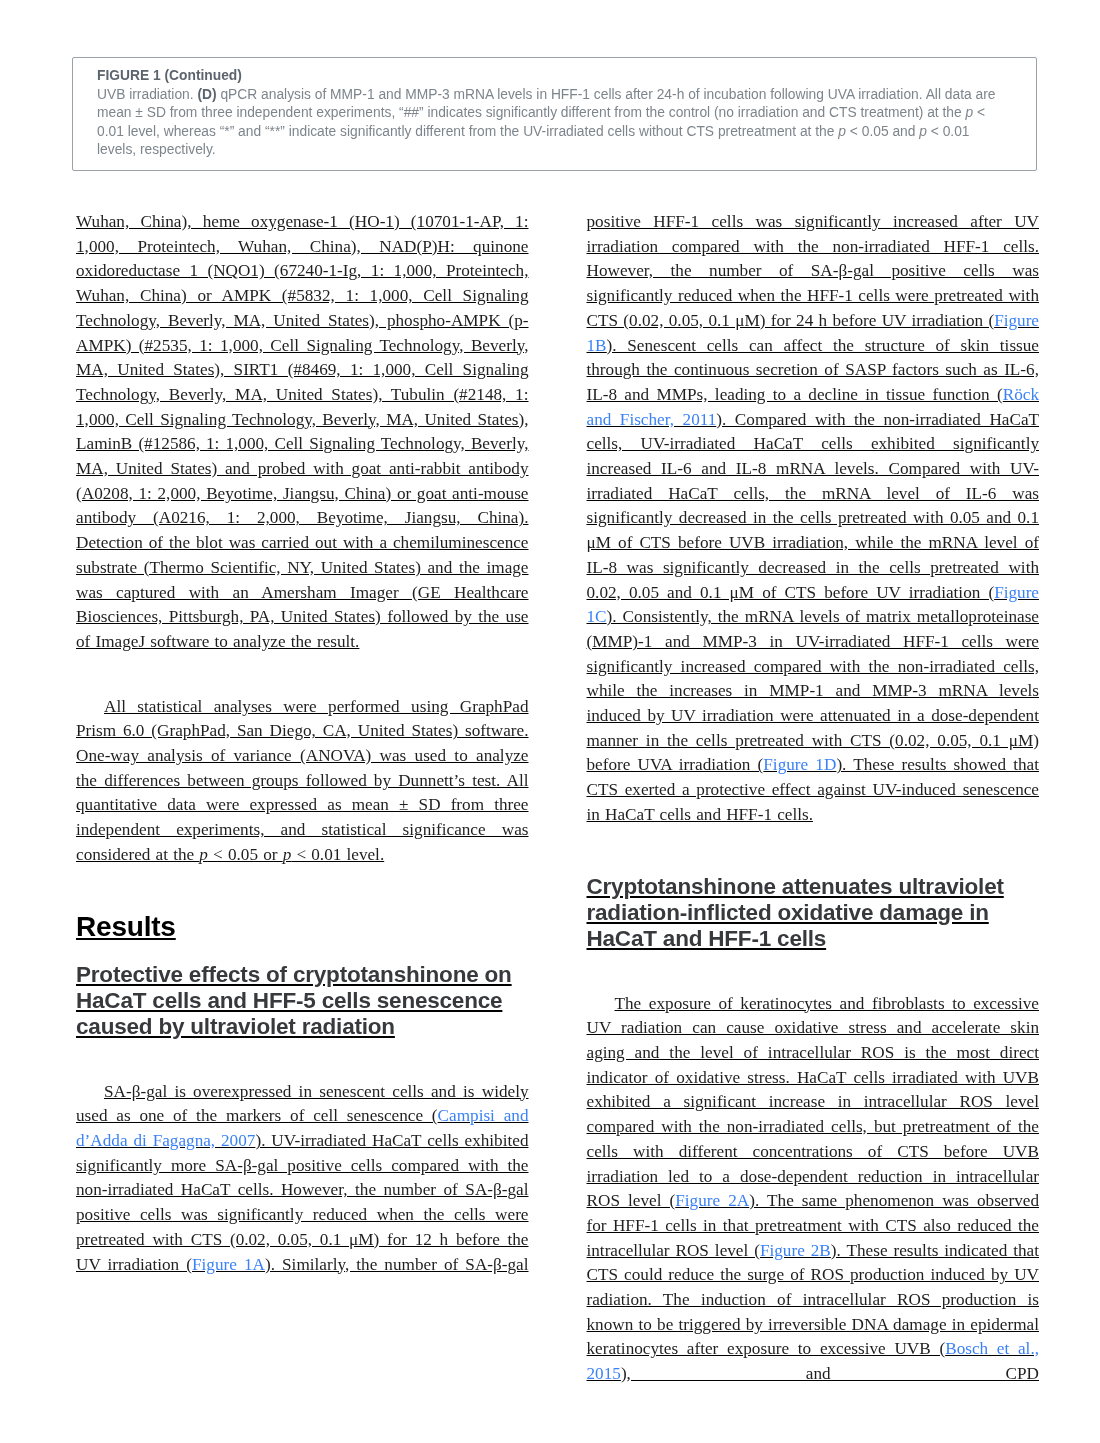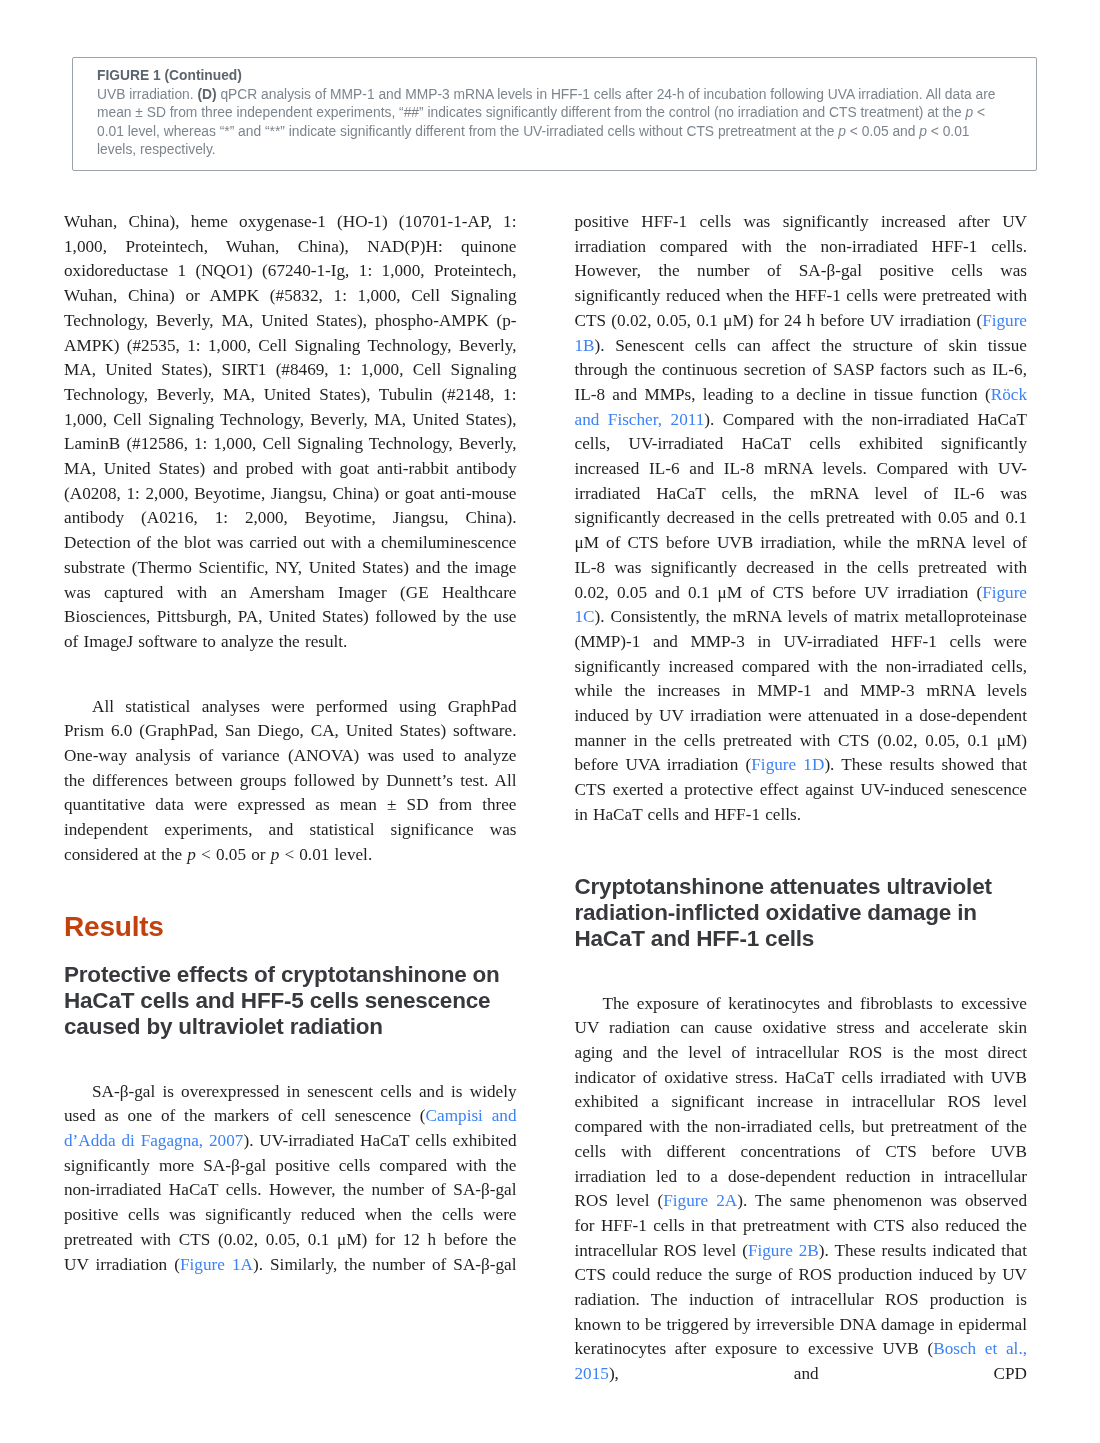--- a/index.html
+++ b/index.html
@@ -27,24 +27,25 @@
   }
   .caption-title{
     font-weight:bold;
     color:#5c656e;
   }
   .caption-text .b{font-weight:bold;color:#5c656e;}
   .caption-text .it{font-style:italic;}
   
   .columns{
     position:absolute;
-    left:64px;top:210px;
+    left:76px;top:210px;
     width:963px;
     display:flex;
     gap:58px;
+    text-decoration:underline;
   }
   .col{width:460px;}
   .body-p{
     margin:0;
     font-size:17.2px;
     line-height:24.7px;
     color:#1f1f1f;
     text-align:justify;
     word-spacing:0.05em;
   }
@@ -60,21 +61,21 @@
     letter-spacing:-0.2px;
     color:#37393d;
     margin:46px 0 24px 0;
   }
   h1.section-heading{
     font-family:"Liberation Sans", sans-serif;
     font-weight:bold;
     font-size:28px;
     line-height:34px;
     letter-spacing:-0.2px;
-    color:#c2410c;
+    color:#000000;
     margin:42px 0 18px 0;
   }
   h3.subsection-heading{
     font-family:"Liberation Sans", sans-serif;
     font-weight:bold;
     font-size:22.5px;
     line-height:26px;
     letter-spacing:-0.2px;
     color:#37393d;
     margin:0 0 26px 0;

